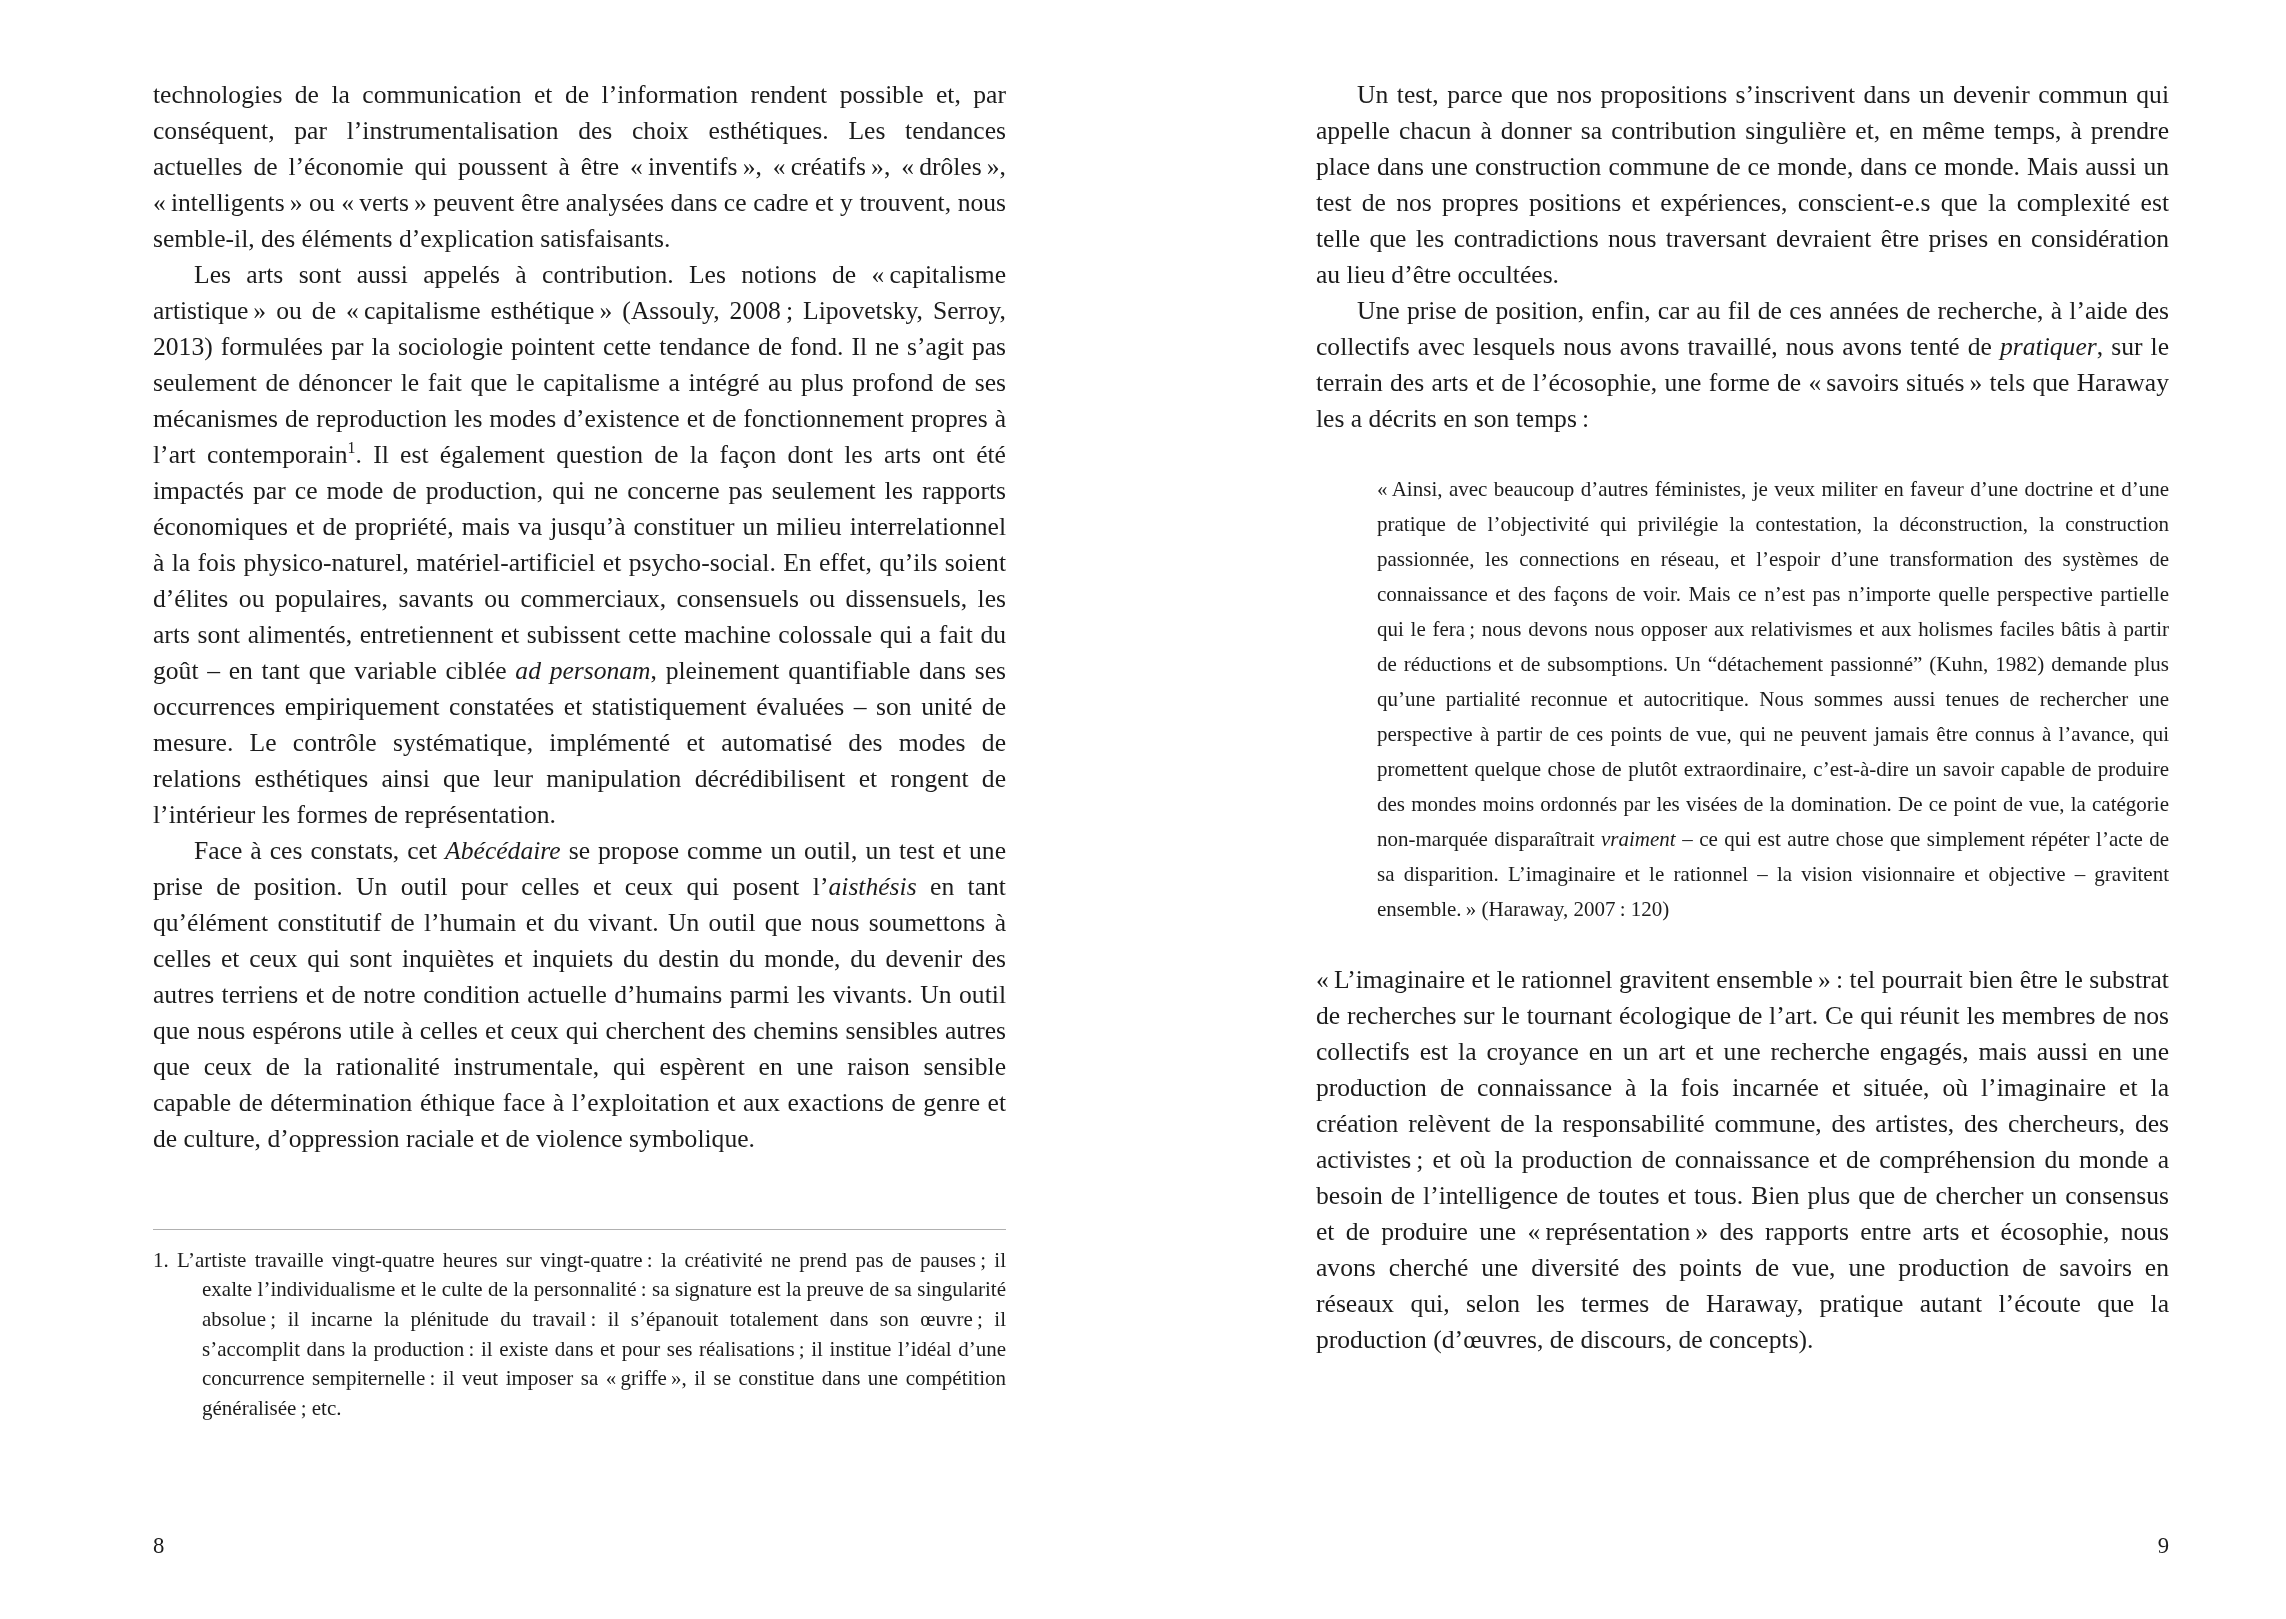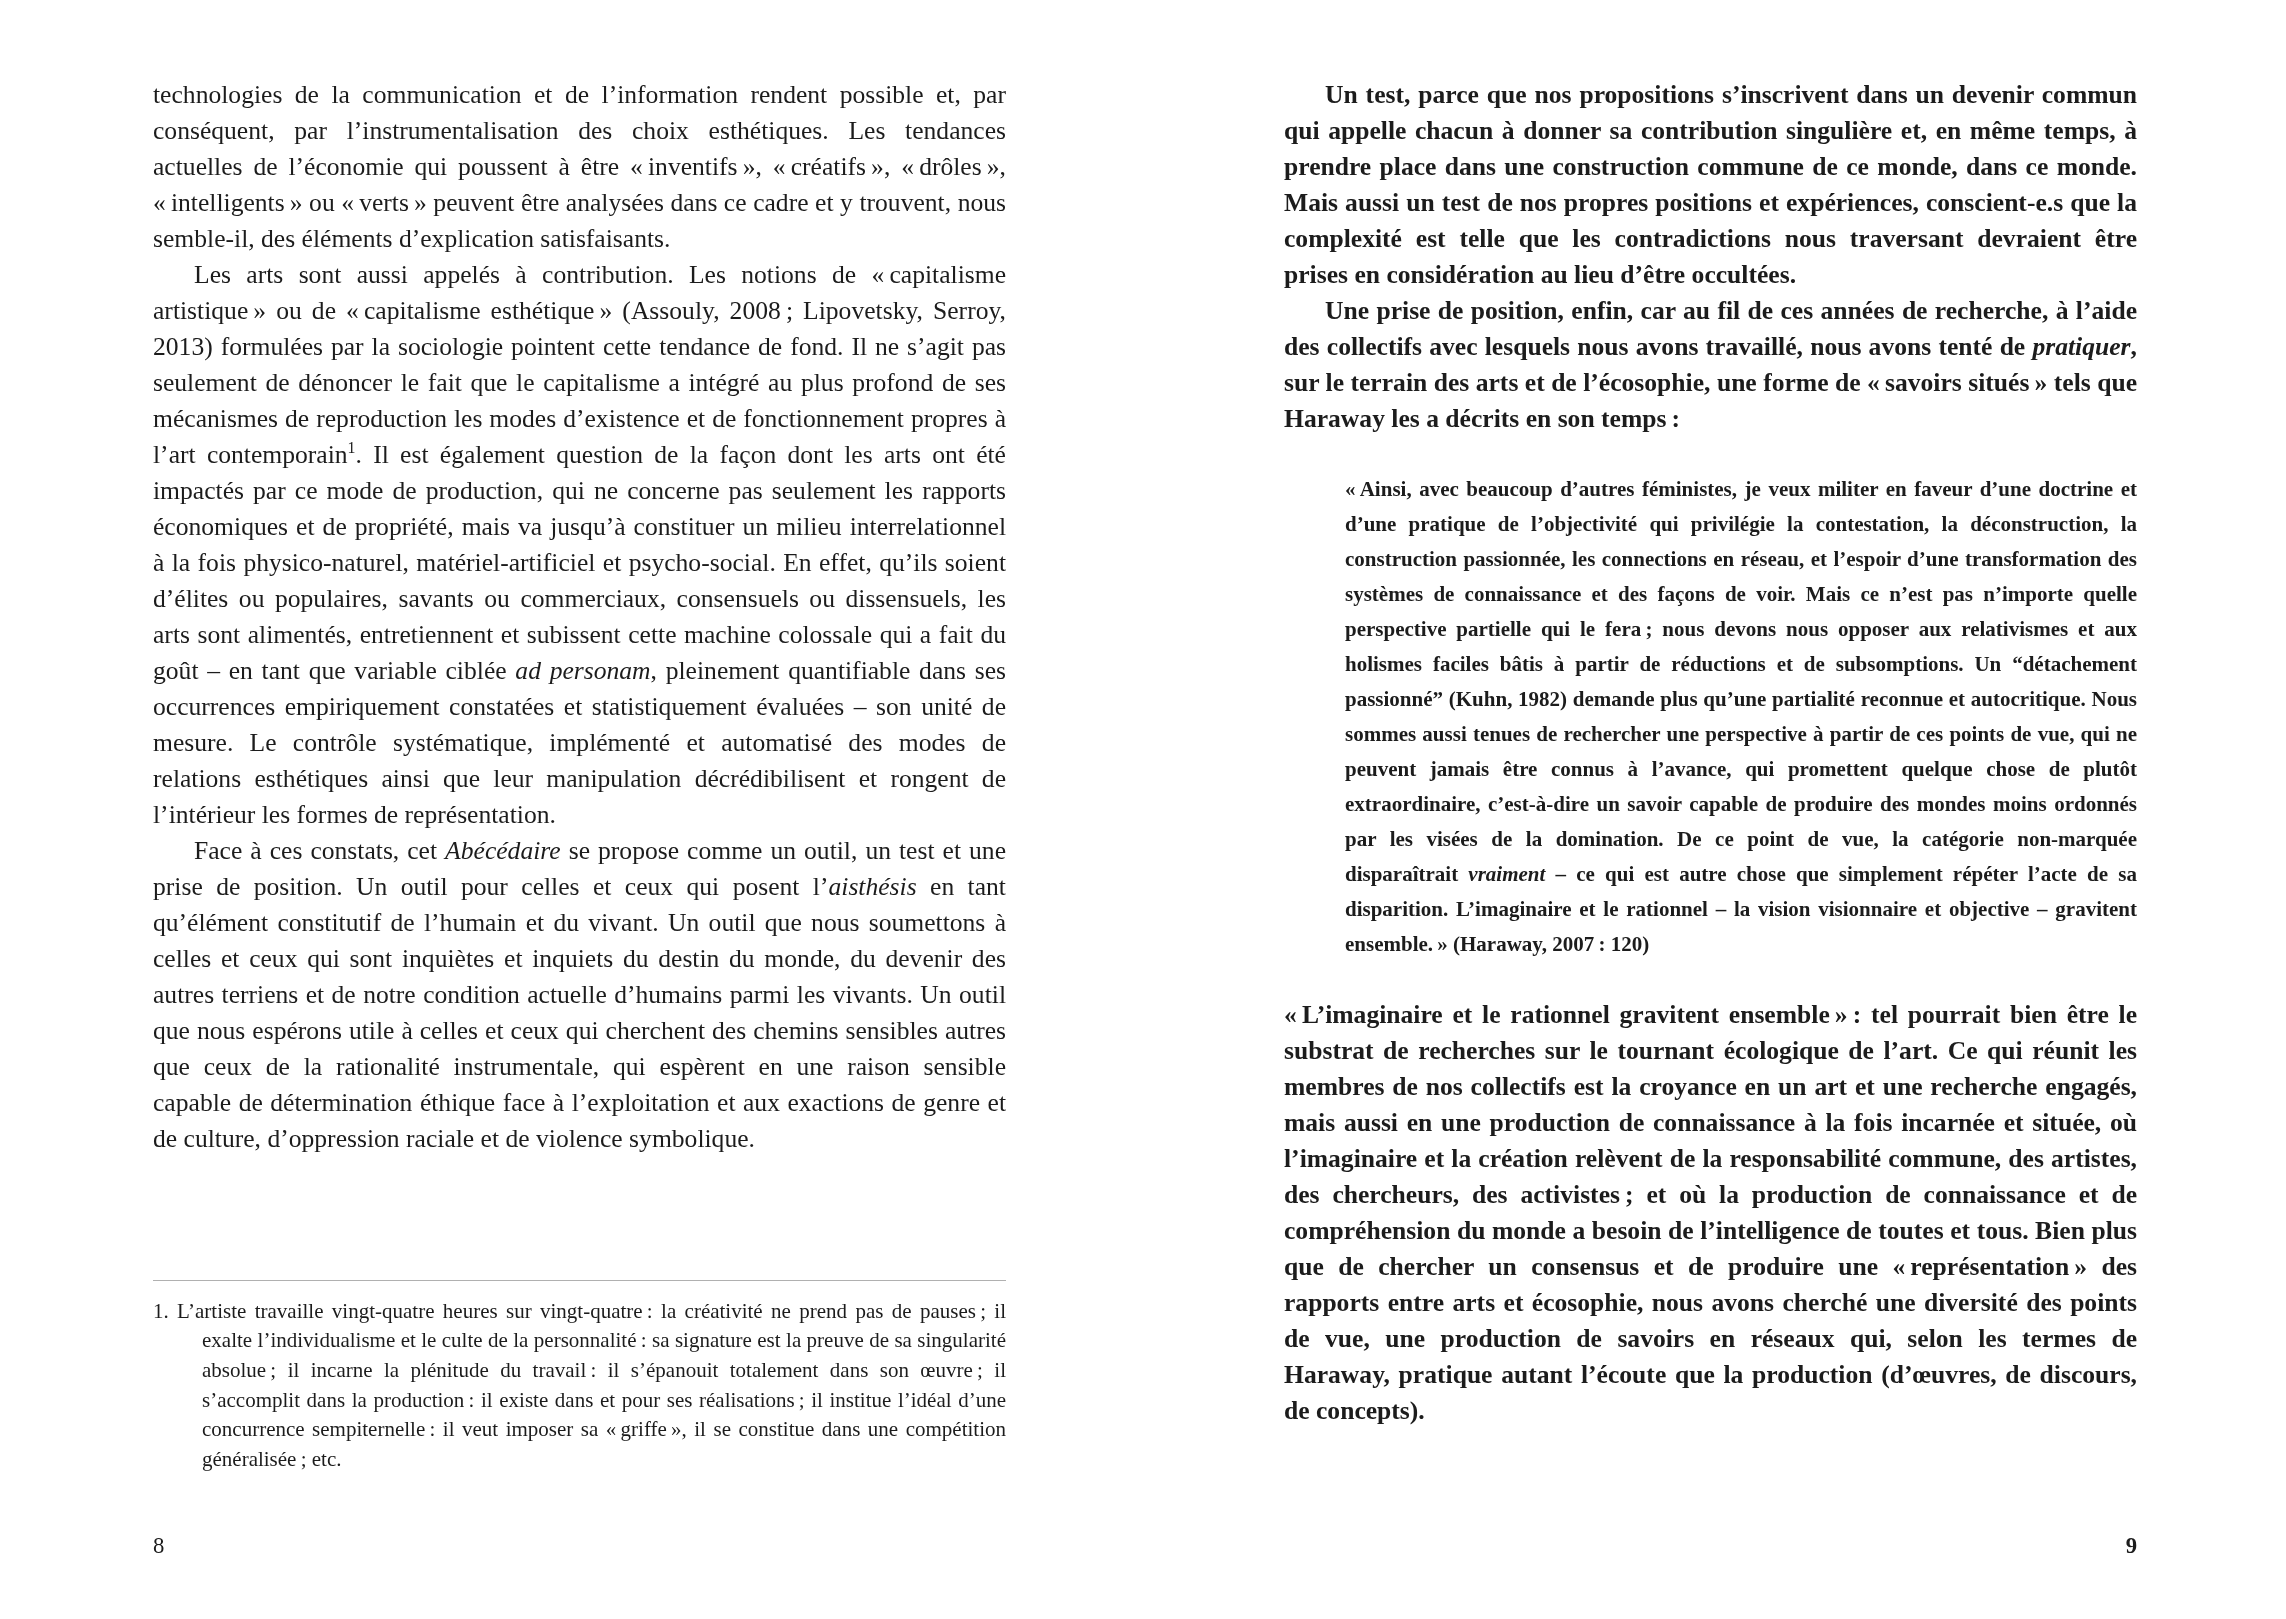--- a/index.html
+++ b/index.html
@@ -14,42 +14,42 @@
     -webkit-hyphens: auto;
     hyphens: auto;
   }
   .page {
     position: absolute;
     top: 77px;
     width: 853px;
     height: 1507px;
   }
   .page--left  { left: 153px; }
-  .page--right { left: 1284px; font-weight: bold; }
+  .page--right { left: 1316px; }
 
   .text-column {
     font-size: 25.6px;
     line-height: 36px;
     text-align: justify;
     text-justify: inter-word;
   }
   p.block { margin: 0; }
   p.block.indent { text-indent: 41px; }
 
   p.block.quote {
     font-size: 21px;
     line-height: 35px;
     margin: 35px 0 35px 61px;
     text-indent: 0;
   }
 
   .footnote-area {
     position: absolute;
     left: 0;
-    top: 1203px;
+    top: 1152px;
     width: 100%;
   }
   .footnote-rule {
     border: none;
     border-top: 1px solid #b0b0b0;
     margin: 0 0 15.8px 0;
     width: 100%;
   }
   p.block.footnote {
     font-size: 21px;

